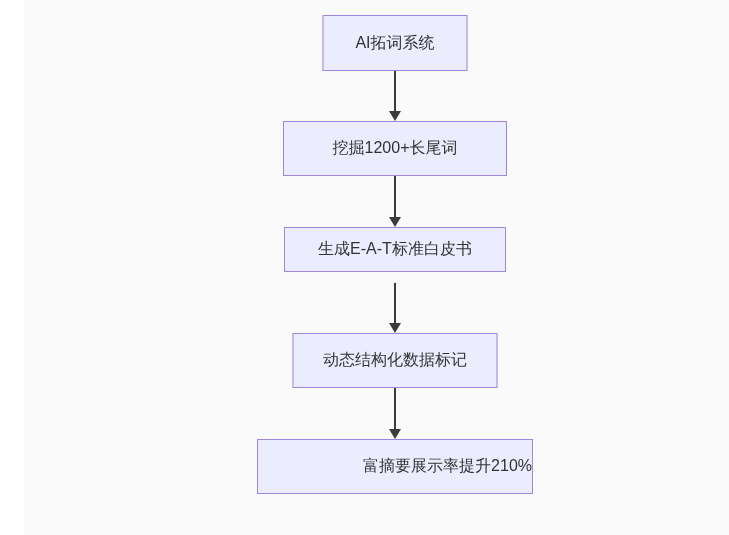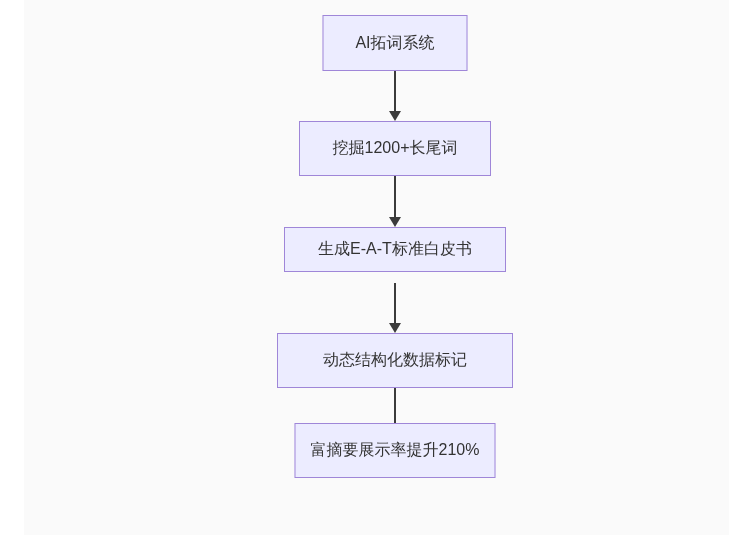--- a/index.html
+++ b/index.html
@@ -27,24 +27,24 @@
     align-items: center;
     justify-content: center;
     background: var(--node-fill, #ececff);
     border: 1.5px solid var(--node-border, #9f86d8);
     color: var(--text-color, #333333);
     font-size: 16px;
     white-space: nowrap;
     text-align: center;
   }
   .n1 { top: 15px;  width: 145px; height: 56px; }
-  .n2 { top: 121px; width: 192px; }
+  .n2 { top: 121px; width: 224px; }
   .n3 { top: 227px; width: 222px; height: 45px; }
-  .n4 { top: 333px; width: 236px; }
-  .n5 { top: 423px; width: 201px; }
+  .n4 { top: 333px; width: 205px; }
+  .n5 { top: 439px; width: 276px; justify-content: flex-end; }
 
   .edge-line {
     position: absolute;
     left: 370px;
     width: 2px;
     background: var(--arrow-color, #3b3b3b);
   }
   .e1 { top: 71px;  height: 40px; }
   .e2 { top: 176px; height: 41px; }
   .e3 { top: 283px; height: 40px; }

